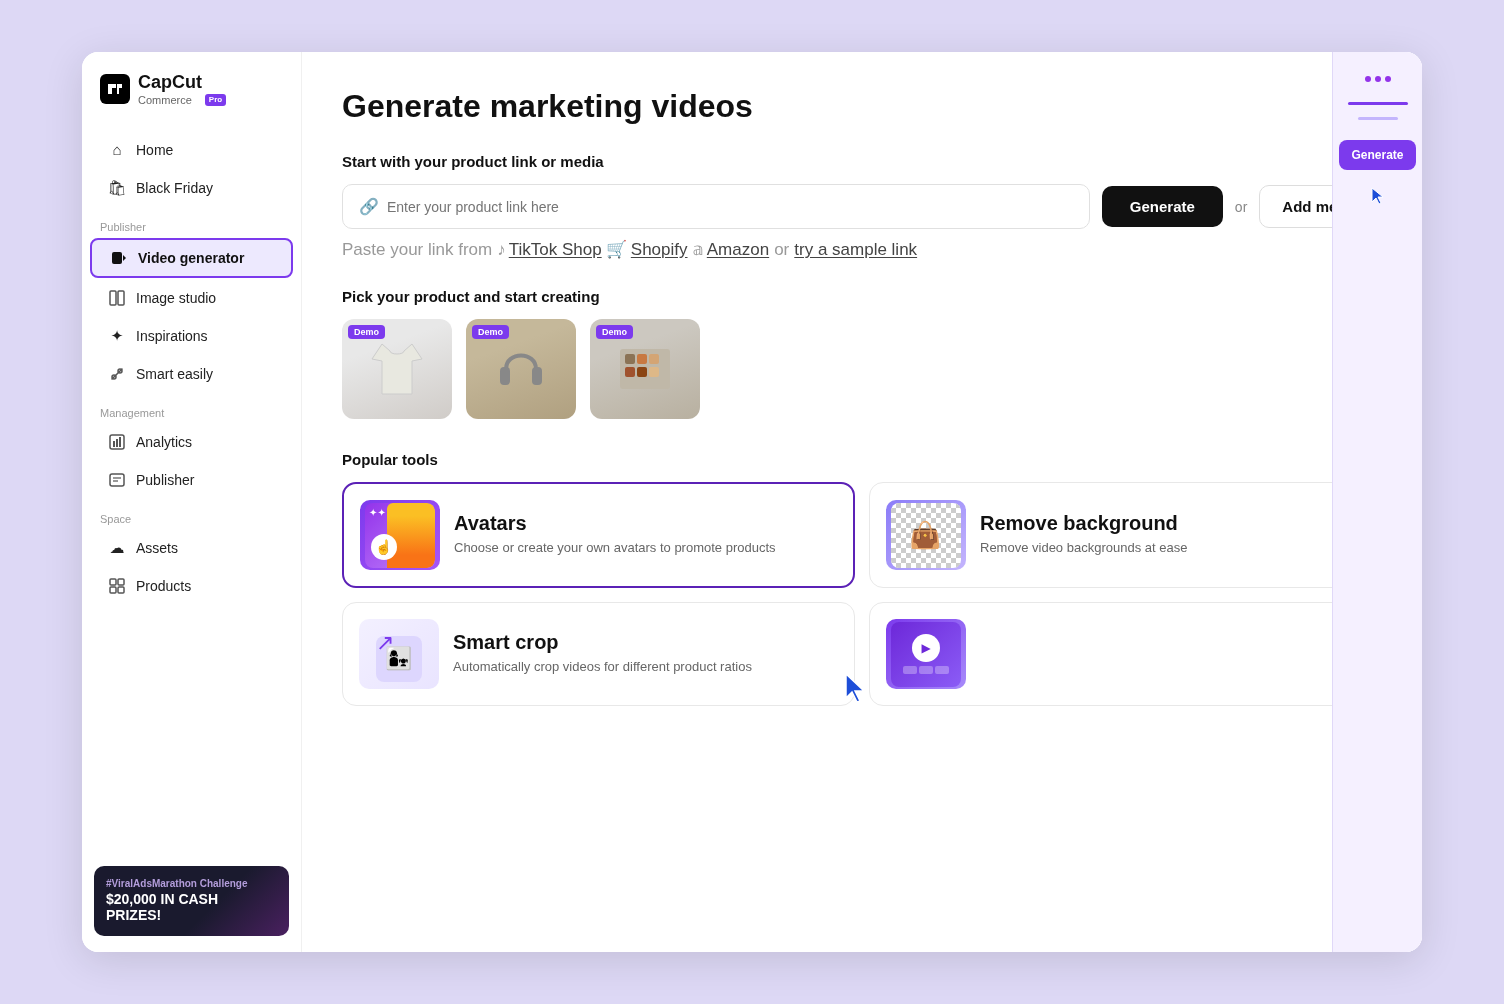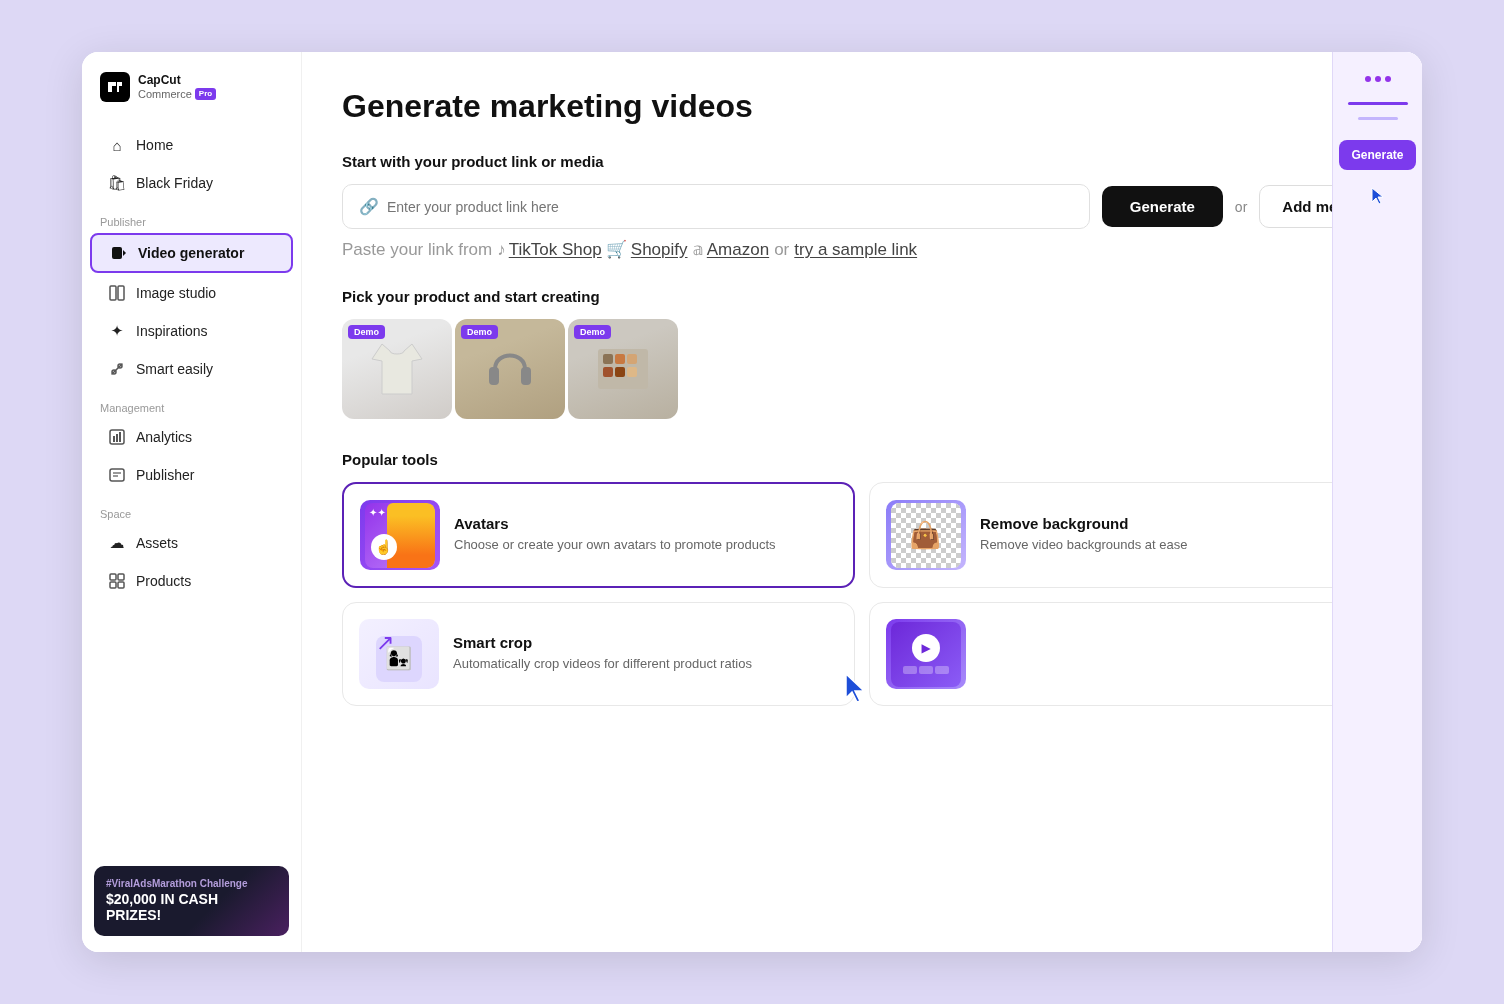--- a/index.html
+++ b/index.html
@@ -43,30 +43,30 @@
     .logo-icon {
       width: 30px;
       height: 30px;
     }
     .logo-text {
       display: flex;
       flex-direction: column;
       line-height: 1.2;
     }
     .logo-text .brand {
-      font-size: 12px;
+      font-size: 18px;
       font-weight: 700;
       color: #111;
     }
     .logo-text .sub {
       font-size: 11px;
       color: #666;
       display: flex;
       align-items: center;
-      gap: 3px;
+      gap: 13px;
     }
     .pro-badge {
       background: #7c3aed;
       color: #fff;
       font-size: 8px;
       font-weight: 700;
       border-radius: 3px;
       padding: 1px 4px;
     }
     .nav-item {
@@ -214,21 +214,21 @@
       text-decoration: underline;
       text-underline-offset: 2px;
     }
     .paste-hint .platform {
       display: inline-flex;
       align-items: center;
       gap: 3px;
     }
     .product-grid {
       display: flex;
-      gap: 3px;
+      gap: 14px;
       margin-bottom: 32px;
     }
     .product-card {
       width: 110px;
       height: 100px;
       border-radius: 12px;
       overflow: hidden;
       position: relative;
       background: #f0ece8;
     }
@@ -294,21 +294,21 @@
       position: relative;
     }
     .tool-icon-crop {
       background: linear-gradient(135deg, #f3f0ff 0%, #e9e4ff 100%);
     }
     .tool-icon-video {
       background: linear-gradient(135deg, #7c3aed 0%, #a78bfa 100%);
     }
     .tool-info { flex: 1; }
     .tool-name {
-      font-size: 15px;
+      font-size: 20px;
       font-weight: 700;
       color: #111;
       margin-bottom: 4px;
     }
     .tool-desc {
       font-size: 13px;
       color: #666;
       line-height: 1.4;
     }
     

